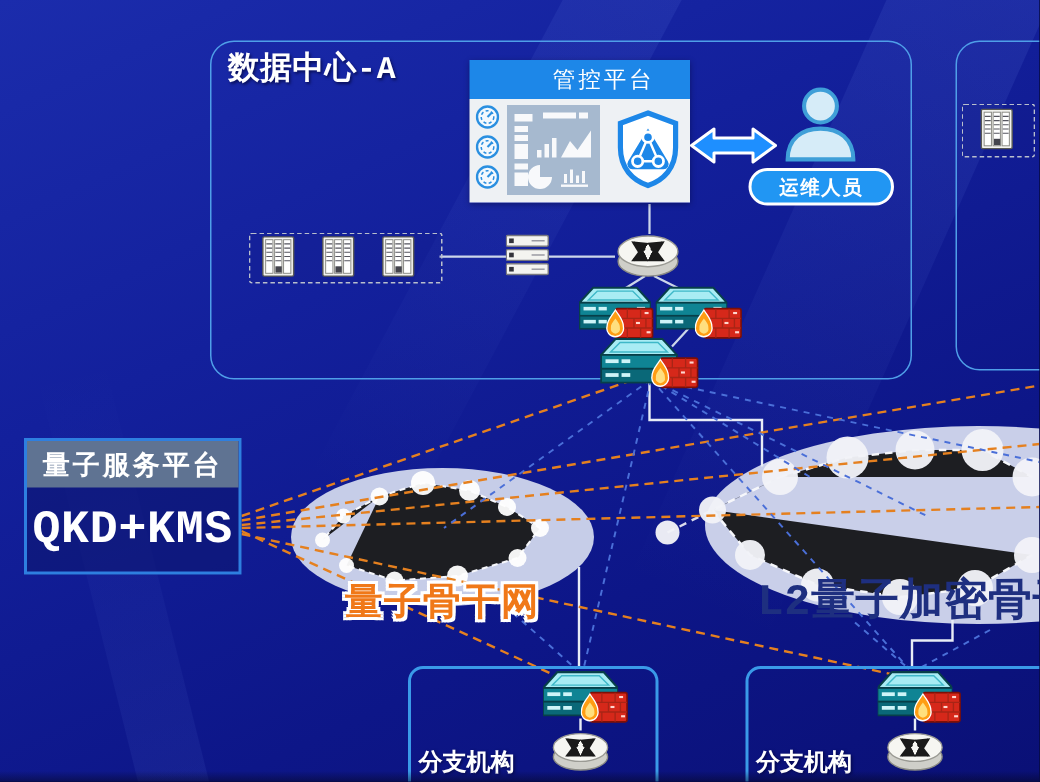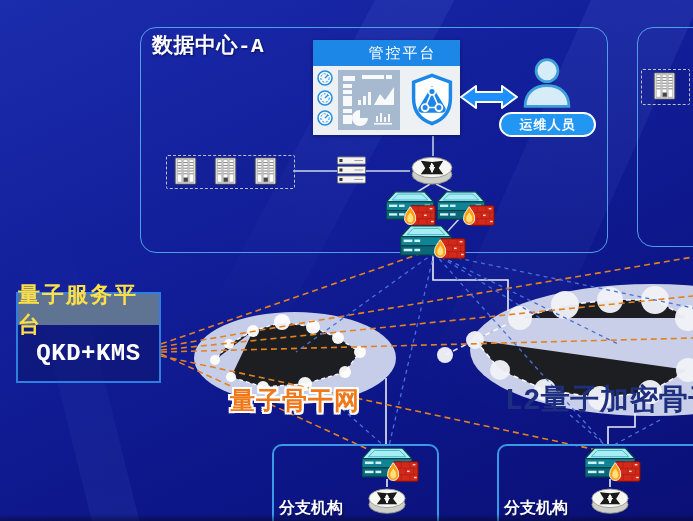--- a/index.html
+++ b/index.html
@@ -21,24 +21,24 @@
     box-shadow:0 1px 4px rgba(0,0,30,.4);}
   .mgmt-header{height:26px;background:#1d87e8;color:#fff;font-size:15px;
     display:flex;align-items:center;justify-content:center;letter-spacing:2px;padding-left:32px;}
   .mgmt-body{position:relative;height:69px;background:#eef1f4;}
   .pill{position:absolute;left:499px;top:92px;width:97px;height:25px;border-radius:13px;
     background:#2196f3;border:2px solid #fff;box-sizing:border-box;
     display:flex;align-items:center;justify-content:center;
     color:#fff;font-size:13px;font-weight:bold;letter-spacing:1px;margin-top:20px;}
   .qkd-box{position:absolute;left:16px;top:292px;width:145px;height:91px;
     border:2px solid #2e7fe0;box-sizing:border-box;background:rgba(13,22,110,.55);}
-  .qkd-header{height:31px;background:#5f7392;color:#fde047;font-size:22px;font-weight:bold;
+  .qkd-header{height:31px;background:#5f7392;color:#ffffff;font-size:18px;font-weight:bold;
     display:flex;align-items:center;justify-content:center;letter-spacing:2px;}
   .qkd-product{height:56px;display:flex;align-items:center;justify-content:center;
-    color:#fff;font-size:24px;font-weight:bold;letter-spacing:.5px;}
+    color:#fff;font-size:31px;font-weight:bold;letter-spacing:.5px;}
   .cloud-label{position:absolute;font-weight:bold;white-space:nowrap;margin-top:44px;}
   .label-backbone{left:200px;top:340px;width:190px;text-align:center;font-size:25px;color:#f07818;
     letter-spacing:1px;
     text-shadow:-2px -2px 0 #fff,2px -2px 0 #fff,-2px 2px 0 #fff,2px 2px 0 #fff,
                 0 -2px 0 #fff,0 2px 0 #fff,-2px 0 0 #fff,2px 0 0 #fff;}
   .label-l2{left:505px;top:336px;font-size:29px;color:#1e2f80;letter-spacing:.5px;}
   .branch{position:absolute;border:2px solid #3a9ae8;border-radius:10px;background:transparent;}
   .branch-label{position:absolute;color:#fff;font-weight:bold;font-size:16px;
     text-shadow:1px 1px 2px rgba(0,0,40,.6);text-align:center;}
   .hidden-defs{position:absolute;width:0;height:0;overflow:hidden;}

